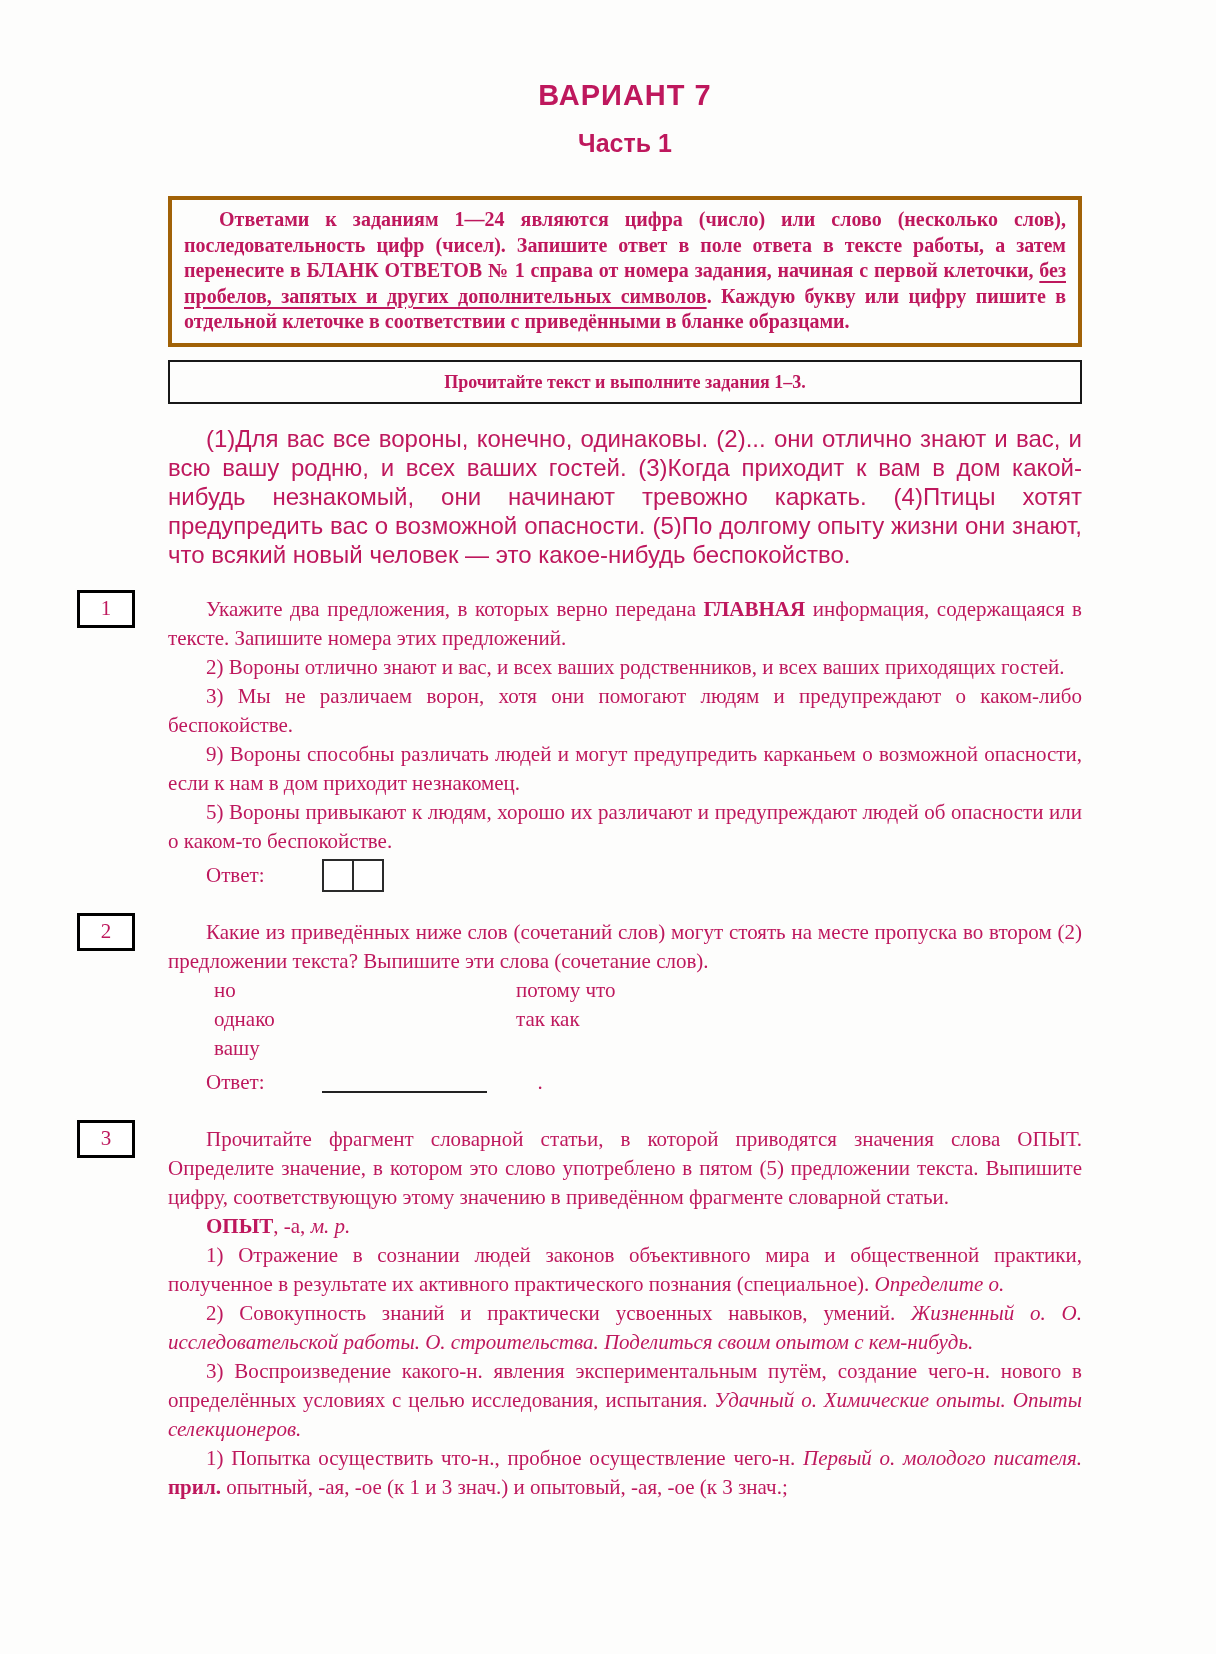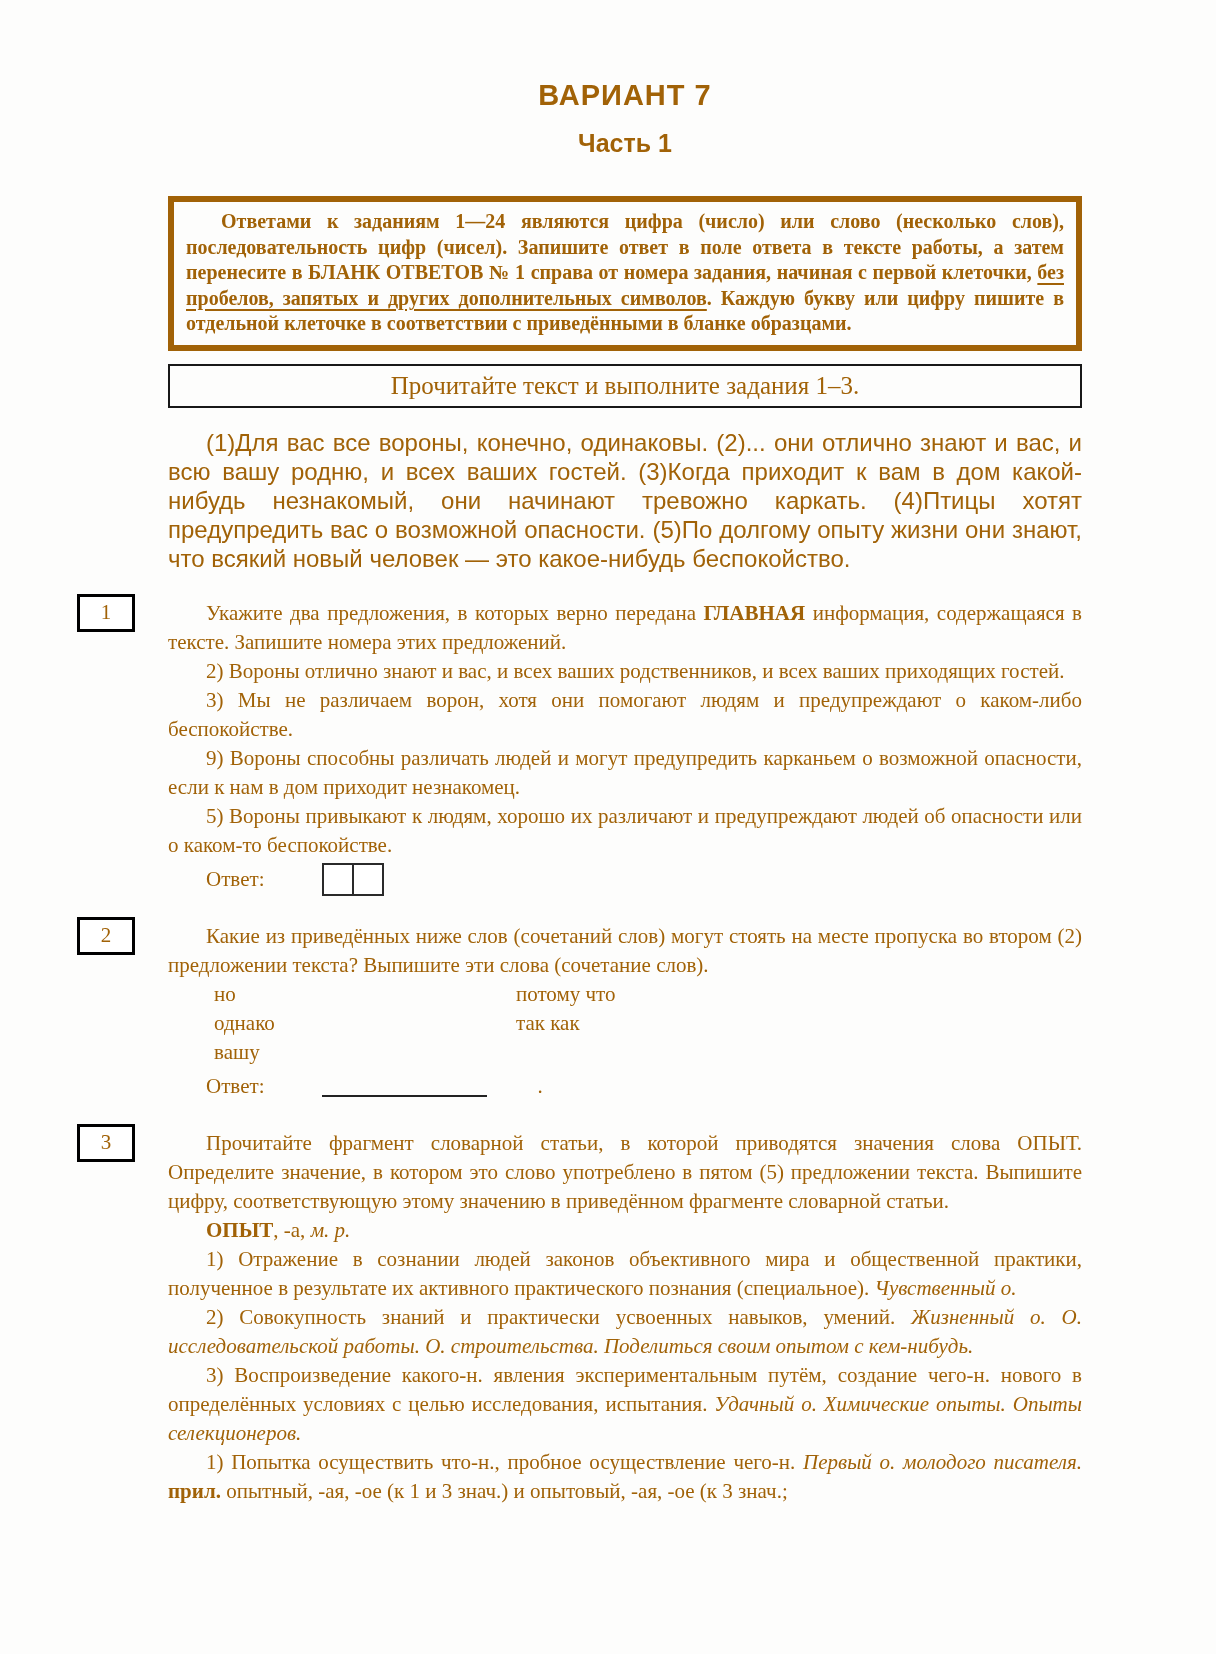--- a/index.html
+++ b/index.html
@@ -2,21 +2,21 @@
 <html lang="ru"><head>
 <meta charset="utf-8">
 <style>
   html,body{margin:0;padding:0;background:#e8e8e8;}
   .sheet{
     position:relative;
     width:1216px;
     height:1654px;
     margin:0 auto;
     background:#fdfdfc;
-    color:#a16207;
+    color:#be185d;
     box-sizing:border-box;
     padding:80px 134px 0 168px; 
     font-family:"Liberation Serif","DejaVu Serif",serif;
     font-size:21px;
     line-height:29px;
     overflow:hidden;
   }
   
   .title{
     margin:0 0 20px 0;
@@ -30,35 +30,35 @@
   .part{
     margin:0 0 22px 0;
     text-align:center;
     font-family:"Liberation Sans","DejaVu Sans",sans-serif;
     font-weight:bold;
     font-size:25px;
     line-height:26px;
   }
   
   .instruction-box{
-    border:6px solid #a16207;
+    border:4px solid #a16207;
     padding:7px 12px 8px 12px;
     font-weight:bold;
     font-size:20px;
     line-height:25.5px;
     text-align:justify;
     margin-top:40px;
   }
   .instruction-box p{margin:0;text-indent:35px;}
   .read-box{
     border:2px solid #181818;
     margin-top:13px;
     padding:7px 10px;
-    font-weight:normal;
-    font-size:25px;
+    font-weight:bold;
+    font-size:18px;
     text-align:center;
     line-height:26px;
   }
   
   .passage{
     margin:20px 0 0 0;
     font-family:"Liberation Sans","DejaVu Sans",sans-serif;
     font-size:24px;
     line-height:29px;
     text-align:justify;
@@ -173,19 +173,19 @@
       <span class="blank-period">.</span>
     </div>
   </section>
 
   <section class="question">
     <div class="qnum">
       <span>3</span>
     </div>
     <p class="prompt">Прочитайте фрагмент словарной статьи, в которой приводятся значения слова ОПЫТ. Определите значение, в котором это слово употреблено в пятом (5) предложении текста. Выпишите цифру, соответствующую этому значению в приведённом фрагменте словарной статьи.</p>
     <p class="dict-headword"><span class="seg-b">ОПЫТ</span><span>, -а, </span><span class="seg-i">м. р.</span></p>
-    <p class="dict-sense"><span>1) Отражение в сознании людей законов объективного мира и общественной практики, полученное в результате их активного практического познания (специальное). </span><span class="seg-i">Чувственный о.</span></p>
+    <p class="dict-sense"><span>1) Отражение в сознании людей законов объективного мира и общественной практики, полученное в результате их активного практического познания (специальное). </span><span class="seg-i">Определите о.</span></p>
     <p class="dict-sense"><span>2) Совокупность знаний и практически усвоенных навыков, умений. </span><span class="seg-i">Жизненный о. О. исследовательской работы. О. строительства. Поделиться своим опытом с кем-нибудь.</span></p>
     <p class="dict-sense"><span>3) Воспроизведение какого-н. явления экспериментальным путём, создание чего-н. нового в определённых условиях с целью исследования, испытания. </span><span class="seg-i">Удачный о. Химические опыты. Опыты селекционеров.</span></p>
     <p class="dict-sense"><span>1) Попытка осуществить что-н., пробное осуществление чего-н. </span><span class="seg-i">Первый о. молодого писателя. </span><span class="seg-b">прил.</span><span> опытный, -ая, -ое (к 1 и 3 знач.) и опытовый, -ая, -ое (к 3 знач.;</span></p>
   </section>
 
 </div>
 
 </body></html>

